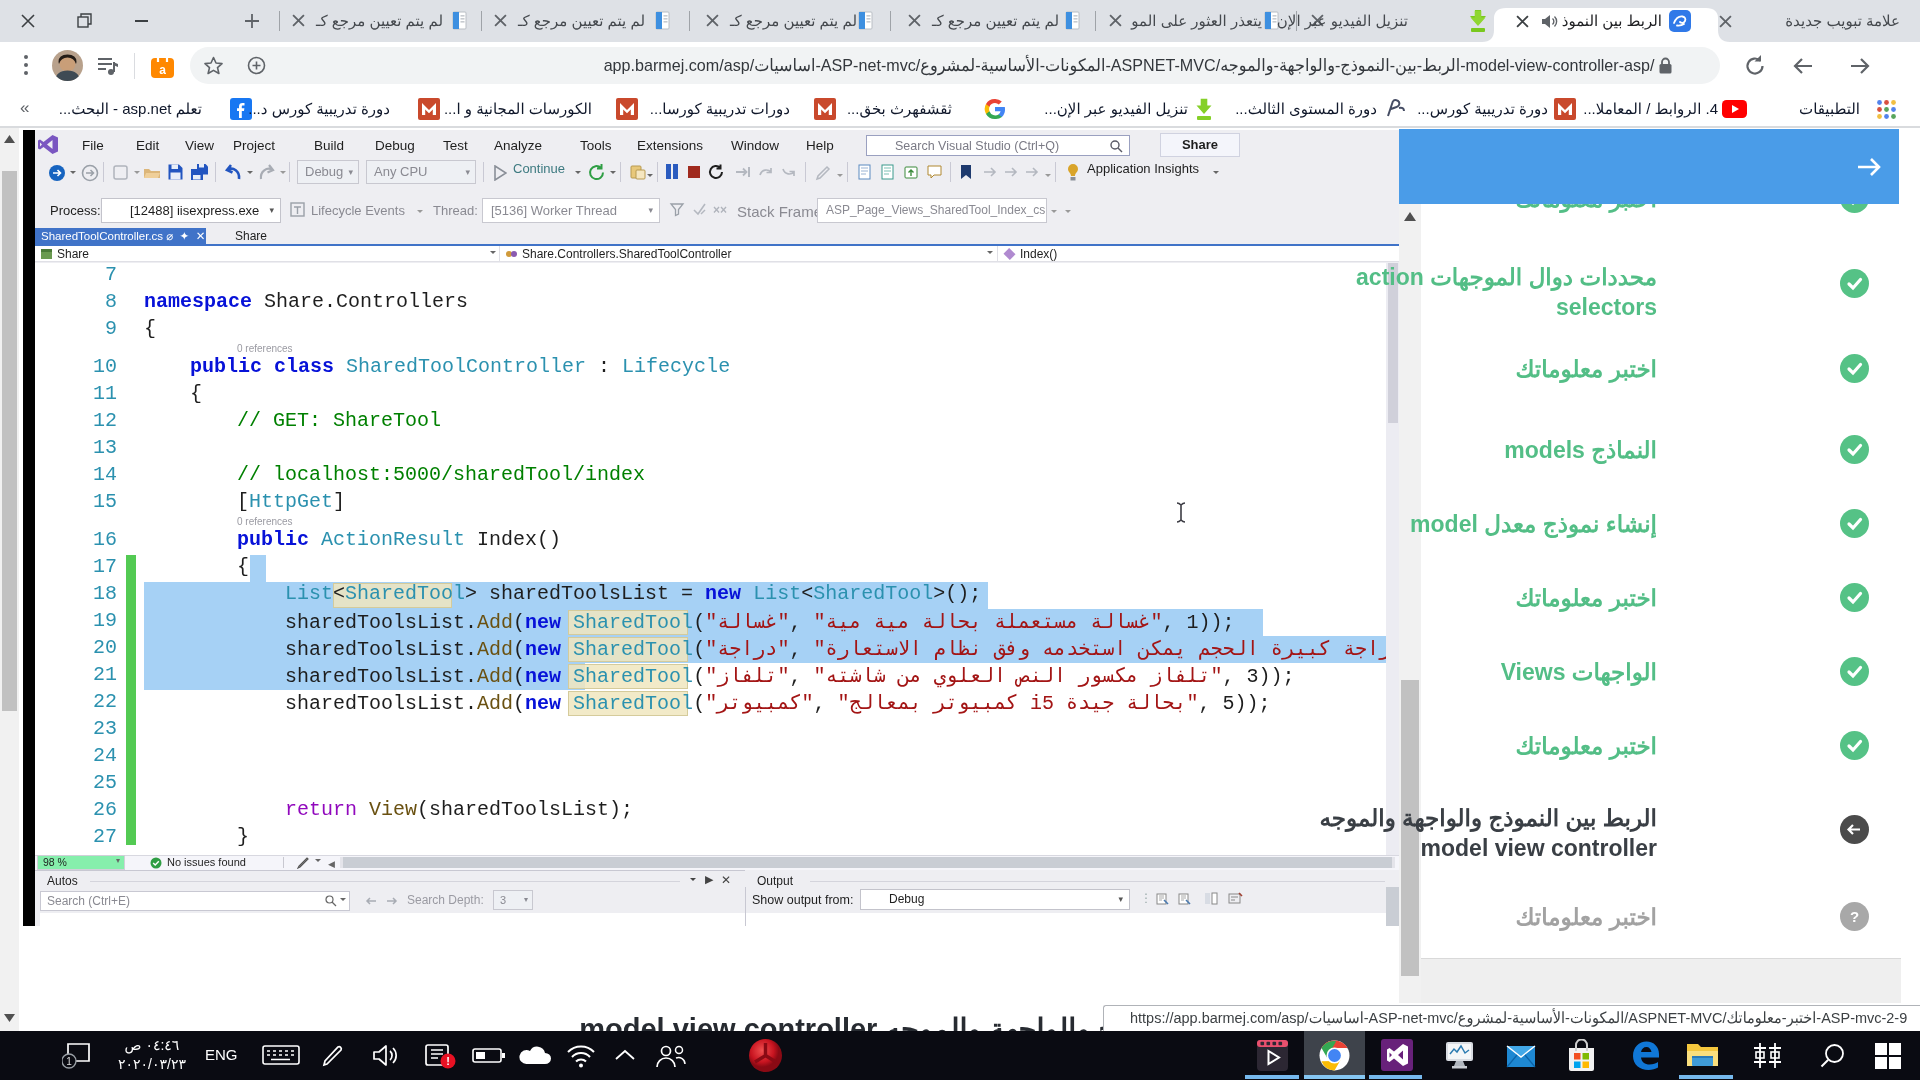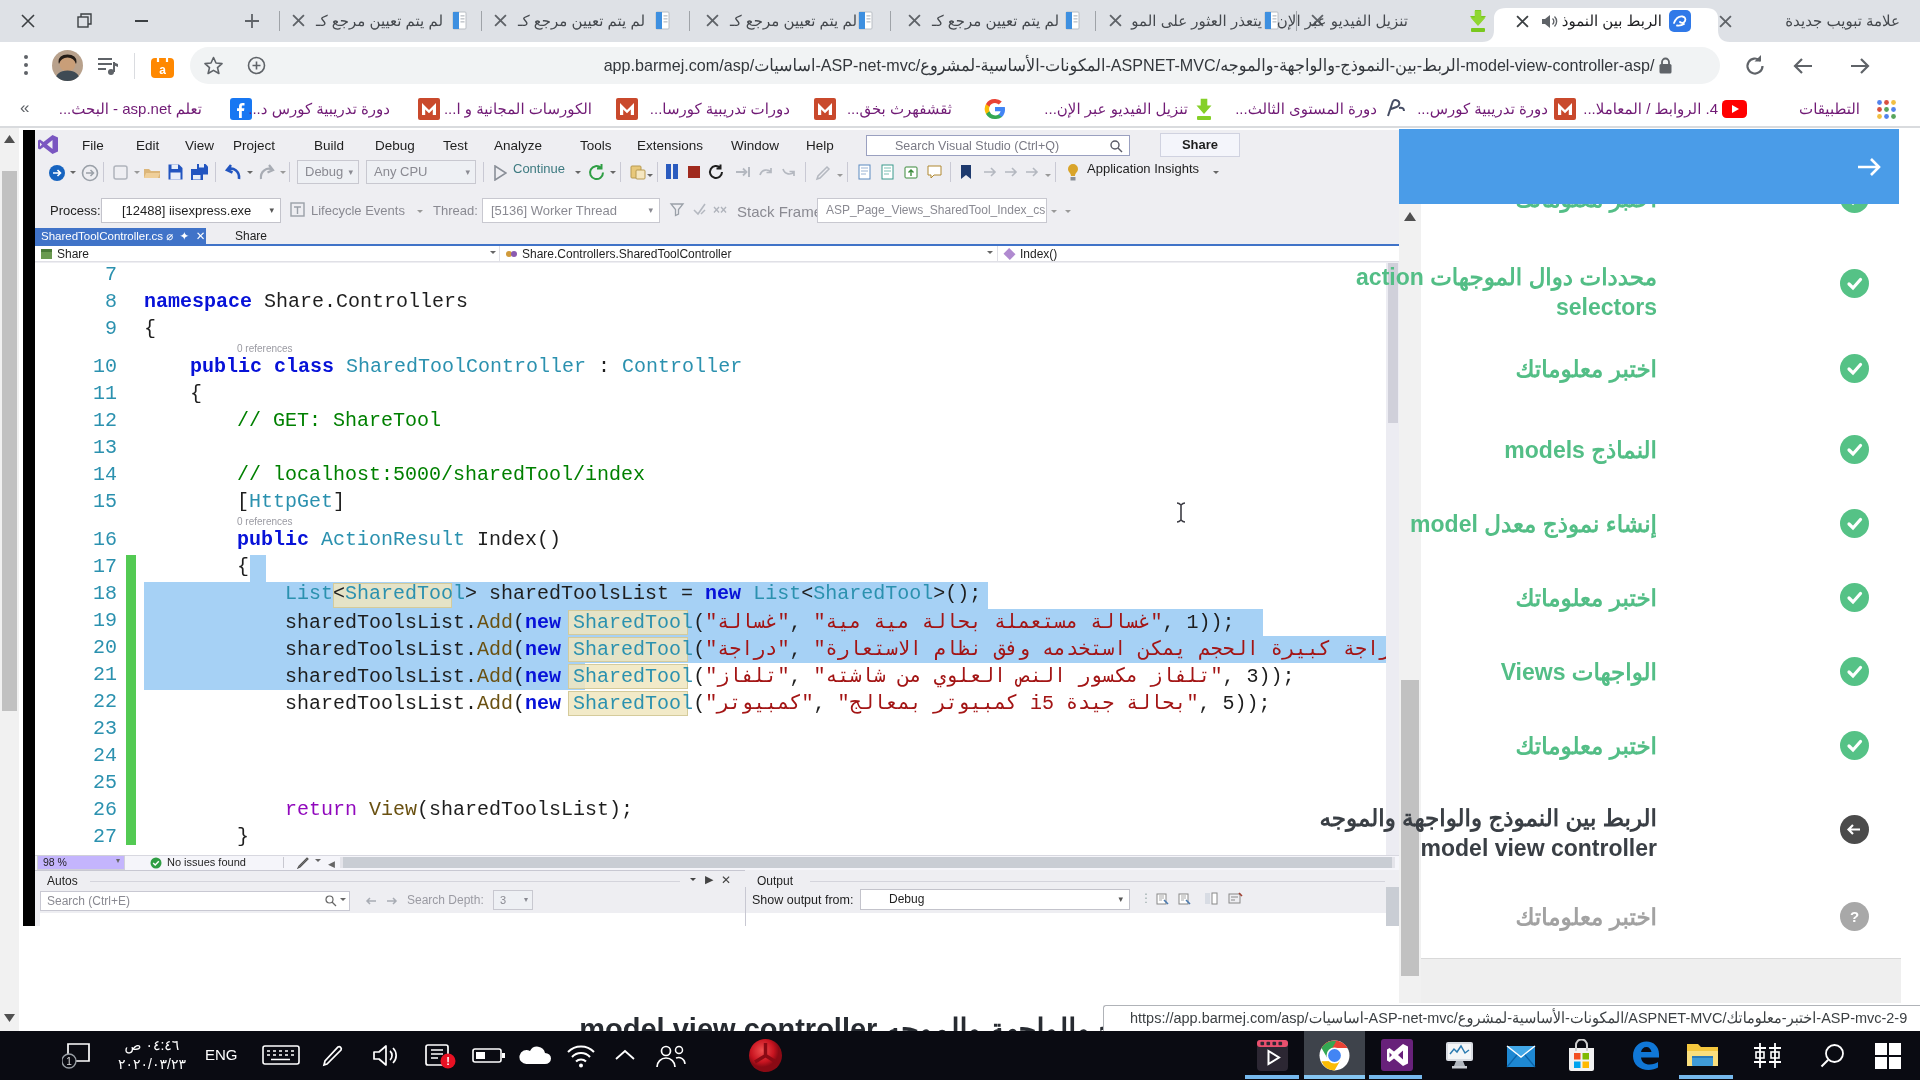--- a/index.html
+++ b/index.html
@@ -14,21 +14,21 @@
   .tabx { position:absolute; top:14px; width:13px; height:13px; color:#5f6368; }
   .tabsep { position:absolute; top:11px; width:1px; height:20px; background:#9fa3a8; }
   .docico { position:absolute; top:11px; width:19px; height:20px; }
   
   #toolbar { left:0; top:42px; width:1920px; height:48px; background:#fff; }
   #omni { position:absolute; left:190px; top:5px; width:1530px; height:37px;
     background:#f1f3f4; border-radius:19px; }
   
   #bkbar { left:0; top:90px; width:1920px; height:38px; background:#fff;
     border-bottom:2px solid #d9dbde; }
-  .bklbl { position:absolute; top:10px; font-size:15px; color:#701a75; direction:rtl;
+  .bklbl { position:absolute; top:10px; font-size:15px; color:#0f172a; direction:rtl;
     white-space:nowrap; }
   
   #page { left:0; top:128px; width:1764px; height:904px; background:#fff; }
   
   #lsb { position:absolute; left:0; top:0; width:19px; height:904px; background:#f1f1f1; }
   #lsb .thumb { position:absolute; left:2px; top:43px; width:15px; height:540px; background:#c1c1c1; }
   
   #video { position:absolute; left:23px; top:2px; width:1377px; height:796px; background:#000; overflow:hidden; }
   #vs { position:absolute; left:12px; top:0px; width:1365px; height:796px; background:#eeeef2; overflow:hidden;
     filter:blur(0.7px); font-family:"Liberation Sans", sans-serif; }
@@ -446,21 +446,21 @@
         <div class="abs" style="left:1010px;top:44px;width:0;height:0;border:3px solid transparent;border-top-color:#999"></div>
         <div class="abs" style="left:1020px;top:32px;width:1px;height:20px;background:#c9c9d4"></div>
         <svg class="abs" style="left:1031px;top:33px" width="14" height="19" viewBox="0 0 14 19">
             <path d="M7 1 a5 5 0 0 1 5 5 c0 3-3 4-3 7 H5 c0-3-3-4-3-7 a5 5 0 0 1 5-5 Z" fill="#d9a42a"></path>
             <rect x="4.5" y="14" width="5" height="3.5" fill="#8a8f98"></rect>
           </svg>
         <div class="abs" style="left:1052px;top:31px;font-size:13px;color:#1e1e1e">Application Insights</div>
         <div class="abs" style="left:1178px;top:41px;width:0;height:0;border:3px solid transparent;border-top-color:#666"></div>
         
         <div class="abs" style="left:15px;top:73px;font-size:13px;color:#1e1e1e">Process:</div>
-        <div class="combo" style="left:66px;top:68px;width:180px;height:25px"><span style="line-height:23px">[12488] iisexpress.exe</span><span style="position:absolute;right:6px;top:0;line-height:23px;font-size:9px;color:#555">▾</span></div>
+        <div class="combo" style="left:66px;top:68px;width:180px;height:25px"><span style="margin-left:8px;line-height:23px">[12488] iisexpress.exe</span><span style="position:absolute;right:6px;top:0;line-height:23px;font-size:9px;color:#555">▾</span></div>
         <svg class="abs" style="left:254px;top:71px" width="17" height="17" viewBox="0 0 17 17">
             <rect x="2" y="2" width="13" height="13" fill="none" stroke="#9aa0a8" stroke-width="1.4"></rect>
             <path d="M5 6 H12 M8.5 6 V13" stroke="#9aa0a8" stroke-width="1.4"></path>
           </svg>
         <div class="abs" style="left:276px;top:73px;font-size:13px;color:#8a8a92">Lifecycle Events</div>
         <div class="abs" style="left:382px;top:80px;width:0;height:0;border:3.5px solid transparent;border-top-color:#999"></div>
         <div class="abs" style="left:398px;top:73px;font-size:13px;color:#8a8a92">Thread:</div>
         <div class="gcombo" style="left:447px;top:68px;width:178px;height:25px;background:#fff"><span style="margin-left:8px;line-height:23px">[5136] Worker Thread</span><span style="position:absolute;right:6px;top:0;line-height:23px;font-size:9px">▾</span></div>
         <svg class="abs" style="left:634px;top:71px" width="16" height="16" viewBox="0 0 16 16">
             <path d="M2 3 H14 L9.5 8.5 V13 L6.5 14.5 V8.5 Z" fill="none" stroke="#9aa0a8" stroke-width="1.3"></path>
@@ -534,21 +534,21 @@
         <div class="lnum" style="top:560px">22</div>
         <div class="lnum" style="top:587px">23</div>
         <div class="lnum" style="top:614px">24</div>
         <div class="lnum" style="top:641px">25</div>
         <div class="lnum" style="top:668px">26</div>
         <div class="lnum" style="top:695px">27</div>
         
         <div class="codeline" style="left:109px;top:160px"><span class="kw">namespace</span> Share.Controllers</div>
         <div class="codeline" style="left:109px;top:187px">{</div>
         <div class="abs" style="left:202px;top:213px;font-size:10px;color:#9a9aa2">0 references</div>
-        <div class="codeline" style="left:155px;top:225px"><span class="kw">public class</span> <span class="ty">SharedToolController</span> : <span class="ty">Controller</span></div>
+        <div class="codeline" style="left:155px;top:225px"><span class="kw">public class</span> <span class="ty">SharedToolController</span> : <span class="ty">Lifecycle</span></div>
         <div class="codeline" style="left:155px;top:252px">{</div>
         <div class="codeline" style="left:202px;top:279px"><span class="cmt">// GET: ShareTool</span></div>
         <div class="codeline" style="left:202px;top:333px"><span class="cmt">// localhost:5000/sharedTool/index</span></div>
         <div class="codeline" style="left:202px;top:360px">[<span class="ty">HttpGet</span>]</div>
         <div class="abs" style="left:202px;top:386px;font-size:10px;color:#9a9aa2">0 references</div>
         <div class="codeline" style="left:202px;top:398px"><span class="kw">public</span> <span class="ty">ActionResult</span> Index()</div>
         <div class="codeline" style="left:202px;top:425px">{</div>
         <div class="codeline" style="left:250px;top:452px"><span class="ty">List</span>&lt;<span class="ty">SharedTool</span>&gt; sharedToolsList = <span class="kw">new</span> <span class="ty">List</span>&lt;<span class="ty">SharedTool</span>&gt;();</div>
         <div class="codeline" style="left:250px;top:479px">sharedToolsList.<span class="mth">Add</span>(<span class="kw">new</span> <span class="ty">SharedTool</span>(<span class="str">"غسالة"</span>, <span class="str">"غسالة مستعملة بحالة مية مية"</span>, 1));</div>
         <div class="codeline" style="left:250px;top:506px">sharedToolsList.<span class="mth">Add</span>(<span class="kw">new</span> <span class="ty">SharedTool</span>(<span class="str">"دراجة"</span>, <span class="str">"دراجة كبيرة الحجم يمكن استخدمه وفق نظام الاستعارة"</span>, 2));</div>
@@ -558,21 +558,21 @@
         <div class="codeline" style="left:202px;top:695px">}</div>
         
         <svg class="abs" style="left:1140px;top:372px" width="12" height="21" viewBox="0 0 12 21">
             <path d="M2 1 C4 1 5 2 6 3 C7 2 8 1 10 1 M6 3 V18 M2 20 C4 20 5 19 6 18 C7 19 8 20 10 20" fill="none" stroke="#3c3c44" stroke-width="1.6"></path>
           </svg>
         
         <div class="abs" style="left:1351px;top:133px;width:14px;height:592px;background:#ececf2"></div>
         <div class="abs" style="left:1353px;top:133px;width:10px;height:160px;background:#d0d0da"></div>
         
         <div class="abs" style="left:0;top:725px;width:1365px;height:15px;background:#f5f5fa;border-top:1px solid #d8d8e0"></div>
-        <div class="abs" style="left:2px;top:725px;width:88px;height:15px;background:#c4b5fd;border:1px solid #d0d0d8;font-size:10.5px;color:#1e1e1e"><span style="margin-left:5px">98 %</span><span style="position:absolute;right:4px;font-size:8px;color:#666">▾</span></div>
+        <div class="abs" style="left:2px;top:725px;width:88px;height:15px;background:#86efac;border:1px solid #d0d0d8;font-size:10.5px;color:#1e1e1e"><span style="margin-left:5px">98 %</span><span style="position:absolute;right:4px;font-size:8px;color:#666">▾</span></div>
         <svg class="abs" style="left:115px;top:727px" width="12" height="12" viewBox="0 0 12 12">
             <circle cx="6" cy="6" r="5.5" fill="#2f9e44"></circle>
             <path d="M3.2 6 L5.2 8 L8.8 4.2" stroke="#fff" stroke-width="1.4" fill="none"></path>
           </svg>
         <div class="abs" style="left:132px;top:726px;font-size:11px;color:#1e1e1e">No issues found</div>
         <div class="abs" style="left:248px;top:727px;width:1px;height:11px;background:#c8c8d0"></div>
         <svg class="abs" style="left:262px;top:727px" width="13" height="12" viewBox="0 0 13 12">
             <path d="M1 11 L3 10 L11 2 L10 1 L2 9 Z" fill="none" stroke="#555" stroke-width="1.2"></path>
           </svg>
         <div class="abs" style="left:280px;top:729px;width:0;height:0;border:3px solid transparent;border-top-color:#666"></div>

